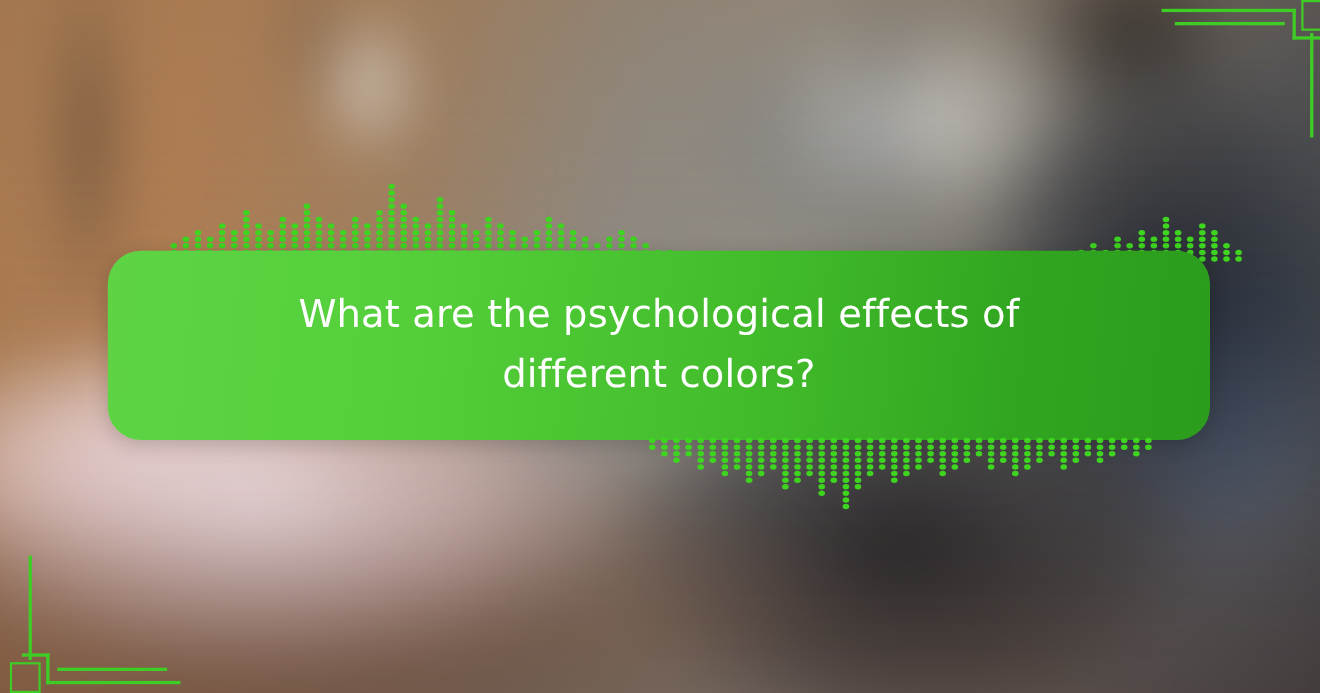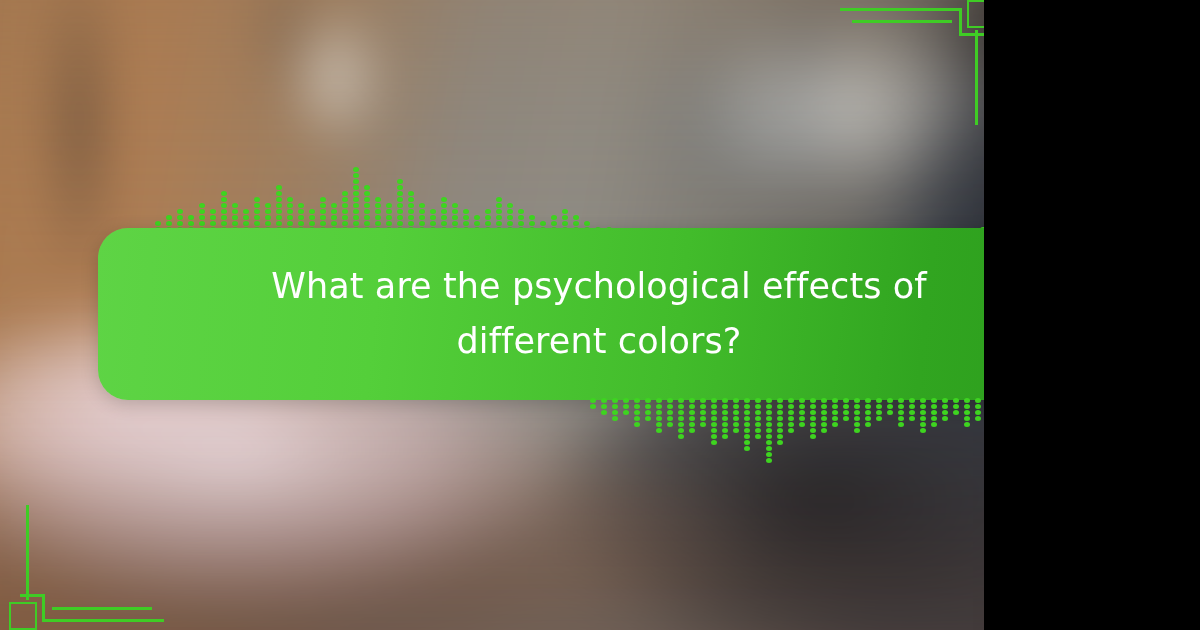--- a/index.html
+++ b/index.html
@@ -3,21 +3,21 @@
 <meta charset="utf-8">
 <style>
   html, body {
     margin: 0;
     padding: 0;
     background: #000;
   }
 
   #stage {
     position: relative;
-    width: 984px;
+    width: 1200px;
     height: 630px;
     overflow: hidden;
     font-family: "DejaVu Sans", sans-serif;
     background: #8b7a63;
   }
 
   
   .bg-layer {
     position: absolute;
     inset: -60px;

